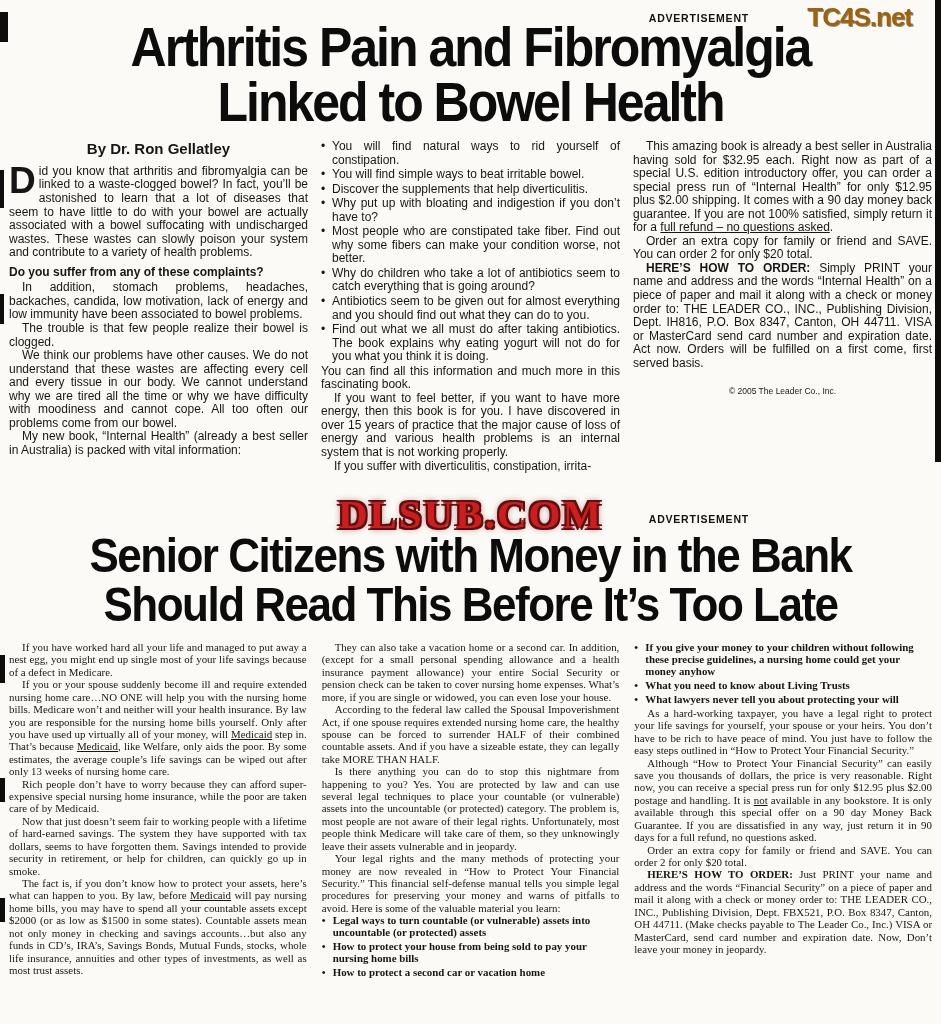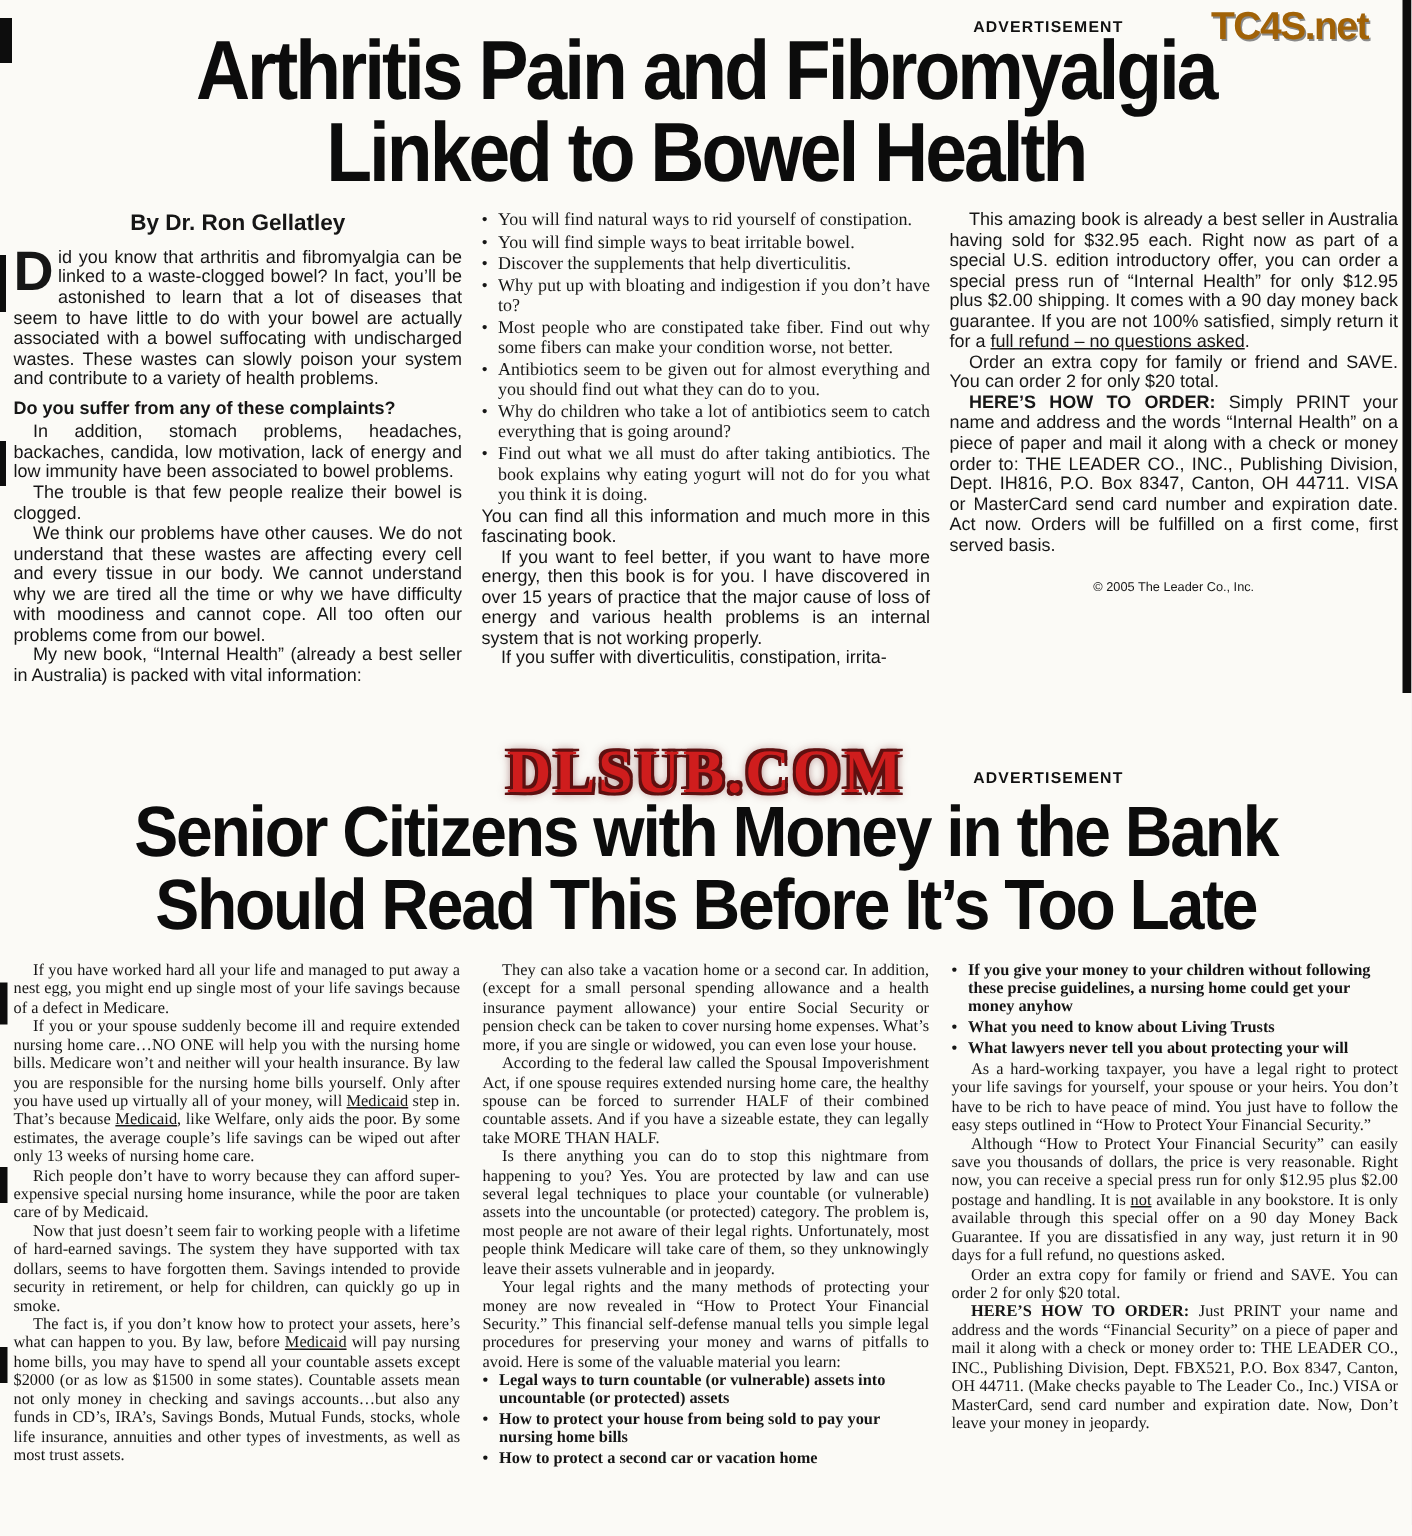--- a/index.html
+++ b/index.html
@@ -28,21 +28,21 @@
 
   .cols{position:absolute;left:9px;width:923px;display:flex;z-index:1;}
   .cols-1{top:140px;gap:13px;font-family:"Liberation Sans",sans-serif;font-size:12px;line-height:1.13;}
   .cols-2{top:641px;gap:15px;font-family:"Liberation Serif",serif;font-size:10.9px;line-height:1.14;}
   .col{flex:1;min-width:0;text-align:justify;}
   .col p{margin:0;}
   .ind{text-indent:13px;}
   .byline{text-align:center;font-weight:bold;font-size:15px;margin:1px 0 7px;}
   .subhead{margin:6px 0 2px;font-size:12px;text-align:left;font-family:"Liberation Sans",sans-serif;}
   .dropcap{float:left;font-weight:bold;font-size:37px;line-height:29px;padding:1px 3px 0 0;}
-  ul.bullets{list-style:none;margin:0;padding:0;font-family:Liberation Serif, serif;}
+  ul.bullets{list-style:none;margin:0;padding:0;}
   ul.bullets li{position:relative;padding-left:11px;margin:0 0 1px;}
   ul.bullets li::before{content:"\2022";position:absolute;left:0;top:0;}
   .cols-2 ul.bullets li{font-weight:bold;text-align:left;line-height:1.1;margin-bottom:2px;}
   .u{text-decoration:underline;}
   .b{font-weight:bold;}
   .copyright{text-align:center;font-size:8.5px;margin-top:17px;}
 
   
   .wm{position:absolute;z-index:10;white-space:nowrap;}
   .wm-tc4s{top:2px;right:29px;font:800 26px "Liberation Sans",sans-serif;letter-spacing:-1px;
@@ -83,22 +83,22 @@
         <p class="ind">My new book, “Internal Health”  (already a best seller in Australia) is packed with vital information:</p>
       </div>
 
       <div class="col">
         <ul class="bullets">
           <li>You will find natural ways to rid yourself of constipation.</li>
           <li>You will find simple ways to beat irritable bowel.</li>
           <li>Discover the supplements that help diverticulitis.</li>
           <li>Why put up with bloating and indigestion if you don’t have to?</li>
           <li>Most people who are constipated take fiber. Find out why some fibers can make your condition worse, not better.</li>
+          <li>Why do children who take a lot of antibiotics seem to catch everything that is going around?</li>
           <li>Antibiotics seem to be given out for almost everything and you should find out what they can do to you.</li>
-          <li>Why do children who take a lot of antibiotics seem to catch everything that is going around?</li>
           <li>Find out what we all must do after taking antibiotics. The book explains why eating yogurt will not do for you what you think it is doing.</li>
         </ul>
         <p>You can find all this information and much more in this fascinating book.</p>
         <p class="ind">If you want to feel better, if you want to have more energy, then this book is for you. I have discovered in over 15 years of practice that the major cause of loss of energy and various health problems is an internal system that is not working properly.</p>
         <p class="ind">If you suffer with diverticulitis, constipation, irrita-</p>
       </div>
 
       <div class="col">
         <p class="ind"><span>This amazing book is already a best seller in Australia having sold for $32.95 each. Right now as part of a special U.S. edition introductory offer, you can order a special press run of “Internal Health” for only $12.95 plus $2.00 shipping. It comes with a 90 day money back guarantee. If you are not 100% satisfied, simply return it for a </span><span class="u">full refund – no questions asked</span><span>.</span></p>
         <p class="ind">Order an extra copy for family or friend and SAVE. You can order 2 for only $20 total.</p>

